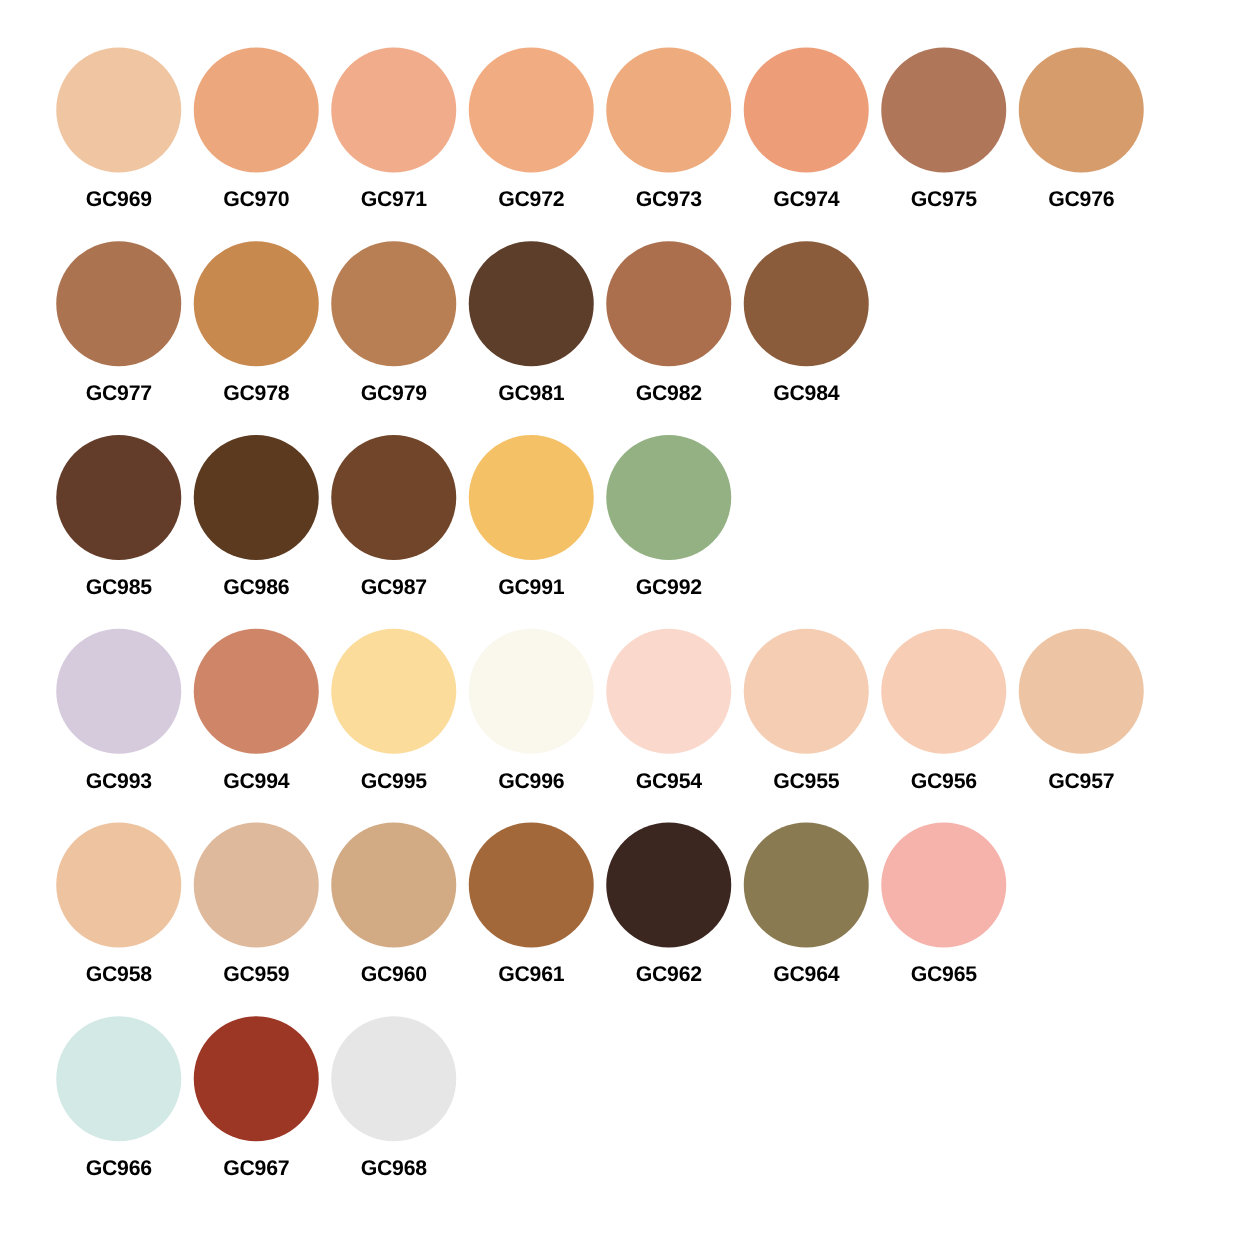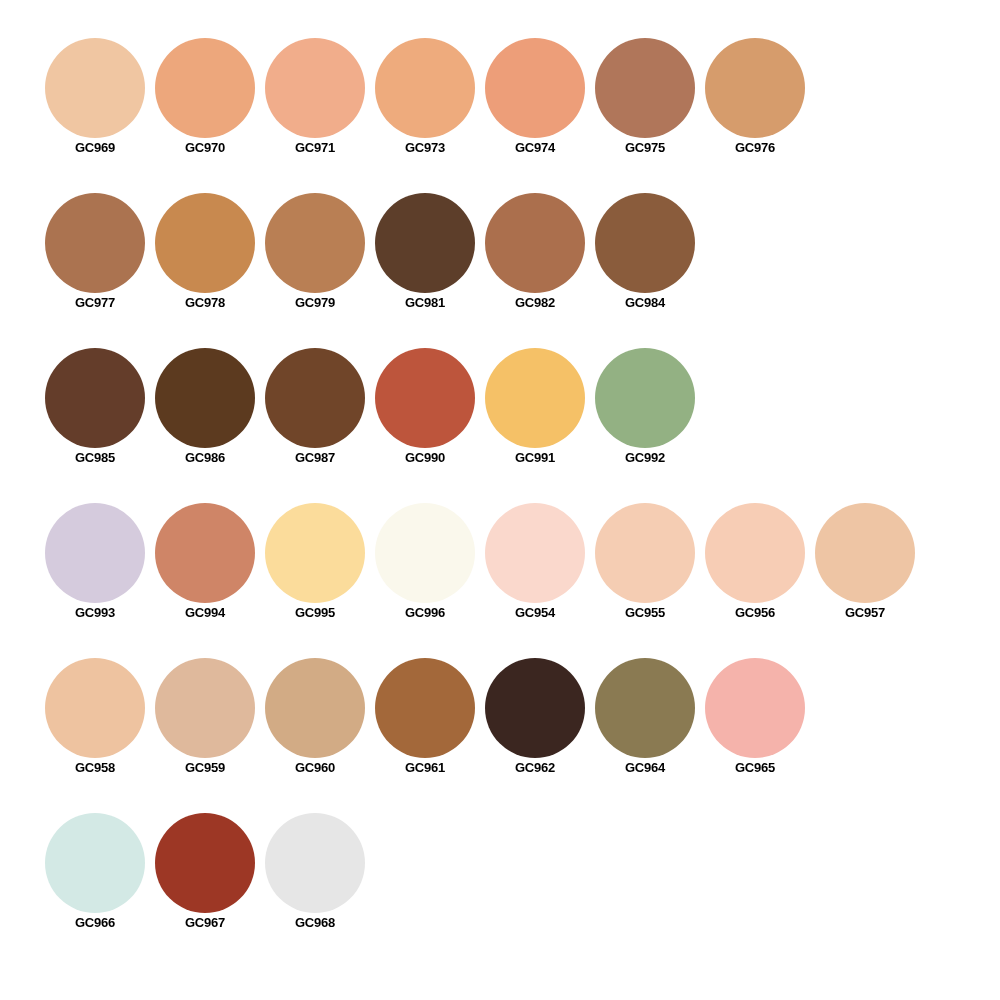--- a/index.html
+++ b/index.html
@@ -36,22 +36,23 @@
     flex-direction: column;
     align-items: center;
   }
   .swatch-dot {
     width: 100px;
     height: 100px;
     border-radius: 50%;
     display: block;
   }
   .swatch-label {
+    margin-top: 12px;
     font-family: "Liberation Sans", sans-serif;
-    font-size: 13px;
+    font-size: 17px;
     font-weight: bold;
     color: #000000;
     letter-spacing: -0.2px;
     line-height: 20px;
     white-space: nowrap;
   }
 </style>
 </head>
 <body>
 
@@ -63,20 +64,24 @@
       </div>
       <div class="swatch-cell">
         <span class="swatch-dot" style="background-color: rgb(237, 167, 124);"></span>
         <div class="swatch-label">GC970</div>
       </div>
       <div class="swatch-cell">
         <span class="swatch-dot" style="background-color: rgb(241, 173, 139);"></span>
         <div class="swatch-label">GC971</div>
       </div>
       <div class="swatch-cell">
+        <span class="swatch-dot" style="background-color: rgb(242, 172, 130);"></span>
+        <div class="swatch-label">GC972</div>
+      </div>
+      <div class="swatch-cell">
         <span class="swatch-dot" style="background-color: rgb(238, 171, 125);"></span>
         <div class="swatch-label">GC973</div>
       </div>
       <div class="swatch-cell">
         <span class="swatch-dot" style="background-color: rgb(237, 158, 121);"></span>
         <div class="swatch-label">GC974</div>
       </div>
       <div class="swatch-cell">
         <span class="swatch-dot" style="background-color: rgb(176, 118, 90);"></span>
         <div class="swatch-label">GC975</div>
@@ -117,24 +122,20 @@
         <span class="swatch-dot" style="background-color: rgb(100, 61, 42);"></span>
         <div class="swatch-label">GC985</div>
       </div>
       <div class="swatch-cell">
         <span class="swatch-dot" style="background-color: rgb(92, 58, 31);"></span>
         <div class="swatch-label">GC986</div>
       </div>
       <div class="swatch-cell">
         <span class="swatch-dot" style="background-color: rgb(112, 69, 41);"></span>
         <div class="swatch-label">GC987</div>
-      </div>
-      <div class="swatch-cell">
-        <span class="swatch-dot" style="background-color: rgb(189, 85, 60);"></span>
-        <div class="swatch-label">GC990</div>
       </div>
       <div class="swatch-cell">
         <span class="swatch-dot" style="background-color: rgb(245, 193, 103);"></span>
         <div class="swatch-label">GC991</div>
       </div>
       <div class="swatch-cell">
         <span class="swatch-dot" style="background-color: rgb(147, 177, 131);"></span>
         <div class="swatch-label">GC992</div>
       </div>
     </div>

